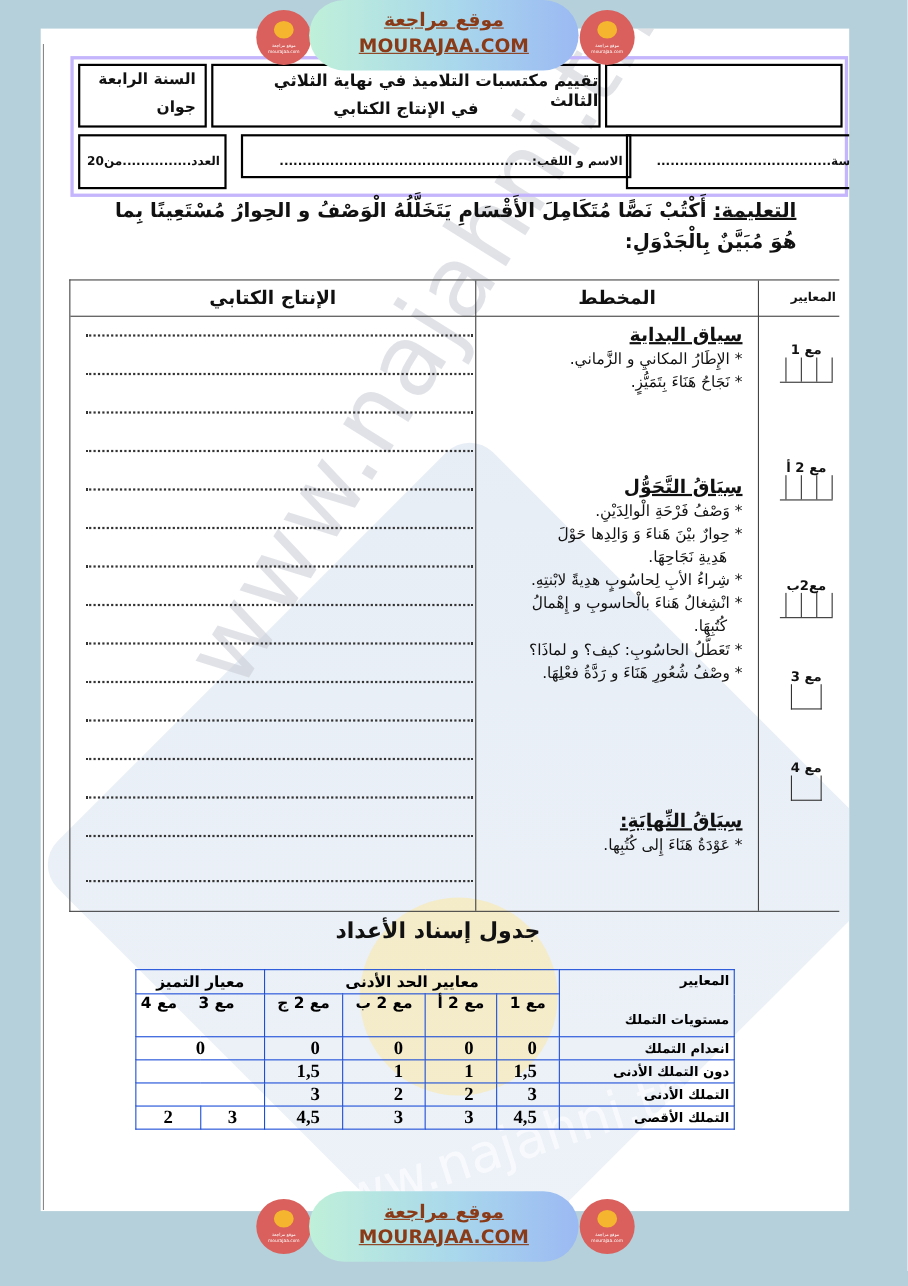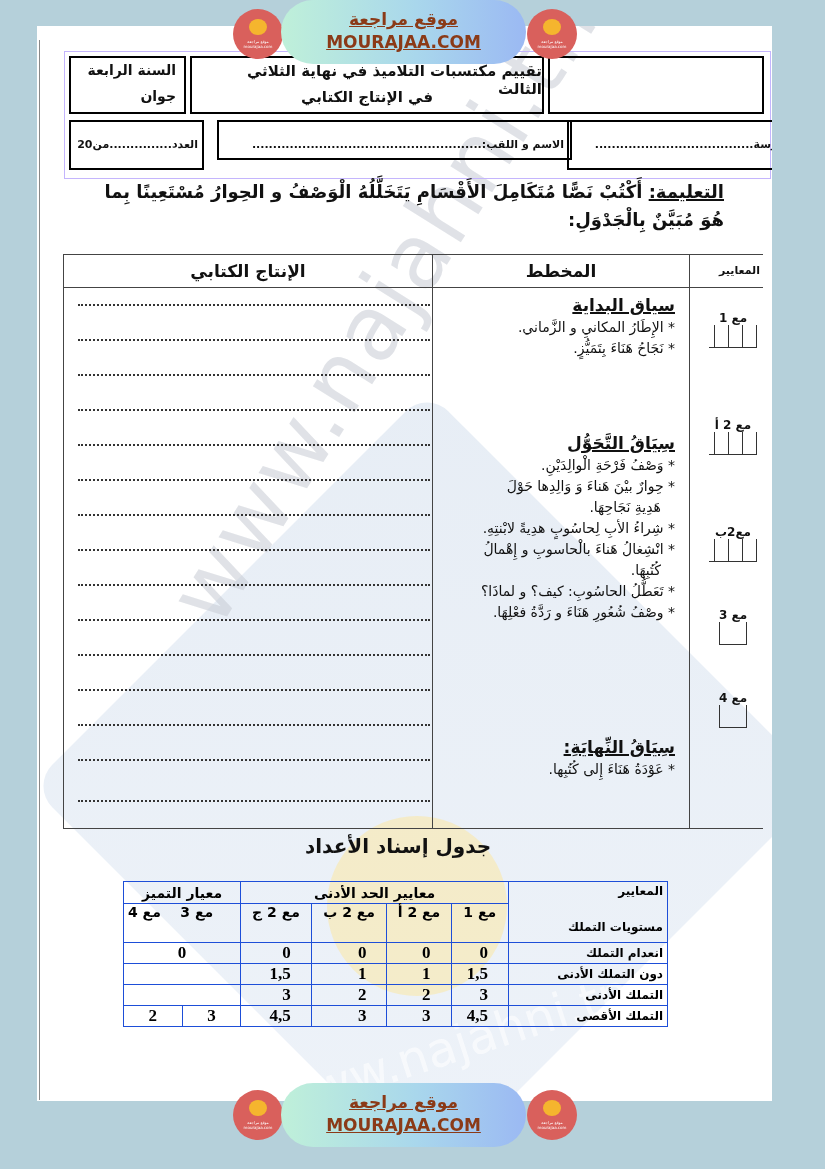--- a/index.html
+++ b/index.html
@@ -29,21 +29,21 @@
     white-space:nowrap; letter-spacing:2px;
   }
   .wm-text2 {
     position:absolute; left:230px; top:1050px; font-size:48px; color:#ffffff; opacity:0.6;
     transform:rotate(-18deg); transform-origin:left top; white-space:nowrap;
   }
   .ar { direction:rtl; font-family:"DejaVu Sans", sans-serif; color:#111; }
   .abs { position:absolute; }
 
   
-  .hdr-outer { position:absolute; left:27px; top:25px; width:707px; height:128px; border:1px solid #c4b5fd; box-sizing:border-box; }
+  .hdr-outer { position:absolute; left:27px; top:25px; width:707px; height:128px; border:3px solid #c4b5fd; box-sizing:border-box; }
   .hdr-box { position:absolute; border:2px solid #000; box-sizing:border-box; }
   .hdr-t { font-size:14px; font-weight:bold; }
   .small { font-size:11px; font-weight:bold; }
 
   .instr { position:absolute; right:48px; top:152px; width:640px; font-size:18px; font-weight:bold; line-height:28px; text-align:right; }
   .instr u { text-decoration:underline; text-decoration-thickness:2px; }
 
   
   .grid { position:absolute; left:26px; top:228px; width:700px; height:575px; border:1px solid #444; border-right:none; box-sizing:border-box; }
   .grid .vline { position:absolute; top:0; bottom:0; width:1px; background:#444; }

